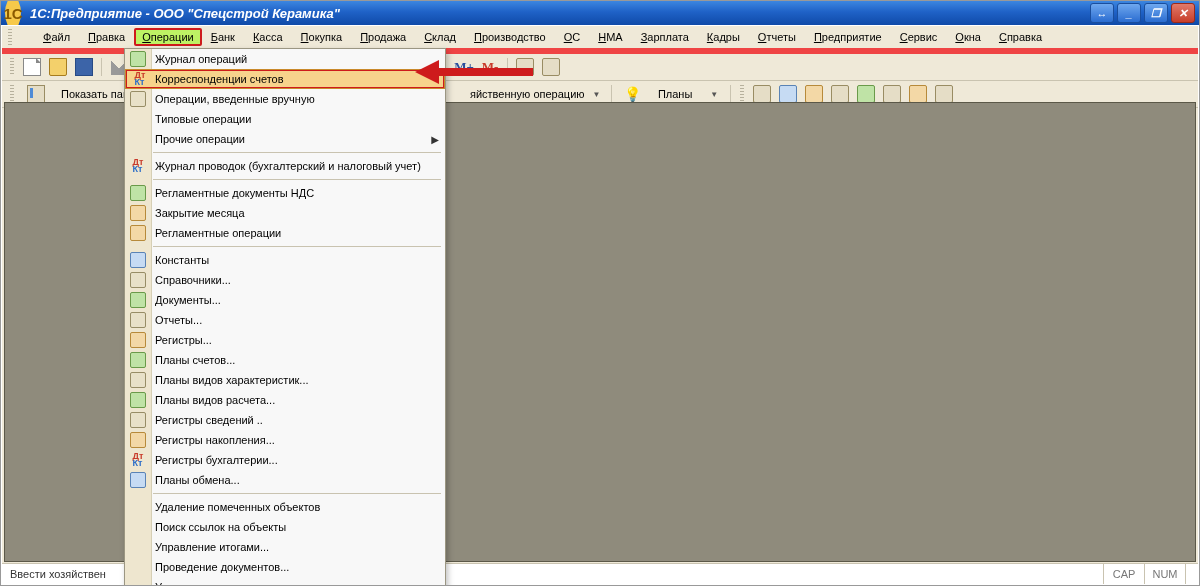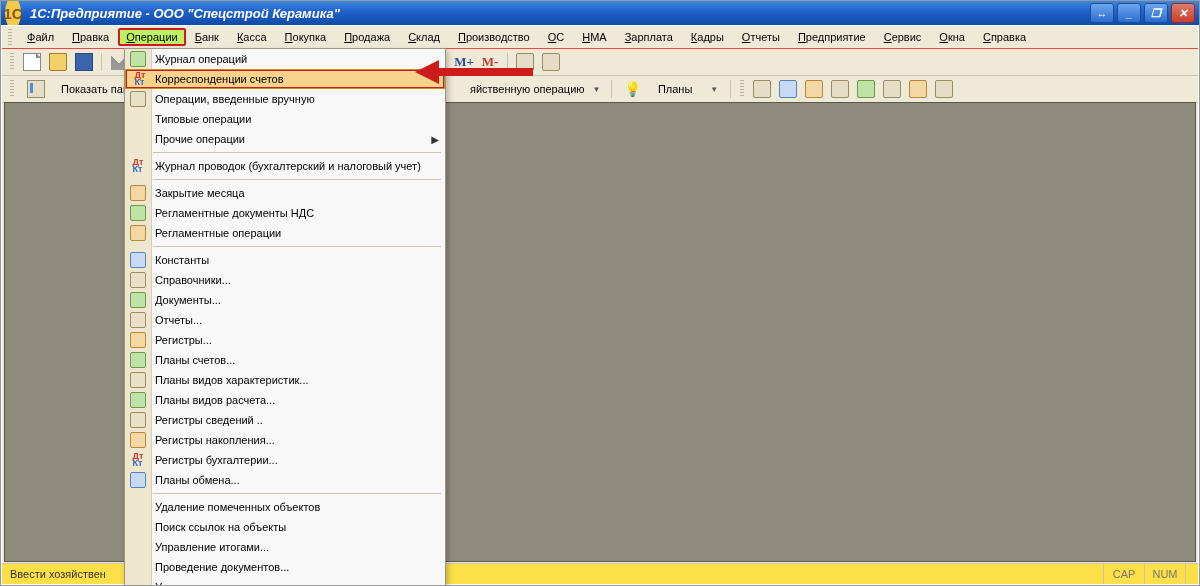--- a/index.html
+++ b/index.html
@@ -17,21 +17,21 @@
     border:1px solid #1a4e9d; border-radius:3px; display:flex; align-items:center; justify-content:center; color:#fff; font-weight:bold; font-size:11px; cursor:default;}
   .winbtn.close { background:linear-gradient(to bottom,#e07a6a,#c83e2a); border-color:#9a2a1a;}
   .winbtn.sync { width:22px; }
 
   
   .frame { position:absolute; left:0; right:0; top:24px; bottom:0;
     background:#efe9d8; border:1px solid #fff; }
 
   
   .menubar { display:flex; align-items:center; height:22px; padding:0 6px;
-    background:#efe9d8; border-bottom:1px solid #ef4444; position:relative; }
+    background:#efe9d8; border-bottom:6px solid #ef4444; position:relative;gap:16px; }
   .menubar .grip { width:4px; height:16px; background:repeating-linear-gradient(to bottom,#b7b19d,#b7b19d 1px,transparent 1px,transparent 3px); margin-right:6px;}
   .menuitem { padding:2px 8px; color:#000; cursor:default; border:1px solid transparent; border-radius:2px;}
   .menuitem u { text-decoration:underline; }
   .menuitem.active { background:#bef264; border-color:#c98a2b; }
   .menuitem.boxed { border:2px solid #ce1b1c; padding:1px 6px; }
 
   
   .toolbar-row { display:flex; align-items:center; height:26px; padding:0 4px;
     background:#efe9d8; border-bottom:1px solid #c9c3b0; gap:2px; position:relative;}
   .toolbar-row .grip { width:4px; height:18px; background:repeating-linear-gradient(to bottom,#b7b19d,#b7b19d 1px,transparent 1px,transparent 3px); margin:0 4px;}
@@ -88,21 +88,21 @@
   .dd-item .dd-ico .box.orange { background:#f3d8a6; border-color:#b78a3a;}
   .dd-item .dd-ico .dk { font-size:9px; line-height:7px; font-weight:bold;}
   .dd-item .dd-ico .dk .d{ color:#c83a2a;}
   .dd-item .dd-ico .dk .k{ color:#2a6dc8;}
 
   
   .arrow-annot { position:absolute; left:413px; top:32px; z-index:60; pointer-events:none;}
 
   
   .statusbar { position:absolute; left:0; right:0; bottom:0; height:20px;
-    background:#fde047; border-top:1px solid #c9c3b0; display:flex; align-items:center;
+    background:#ffffff; border-top:1px solid #c9c3b0; display:flex; align-items:center;
     font-size:11px; color:#333;}
   .statusbar .hint { flex:1; padding:0 8px;}
   .statusbar .cell { width:40px; text-align:center; border-left:1px solid #c9c3b0; height:100%; line-height:20px; color:#777;}
 
 </style>
 </head>
 <body>
 
 <div class="app">
 
@@ -183,29 +183,29 @@
           <div class="dd-sep"></div>
           <div class="dd-item">
             <span class="dd-ico">
               <span class="dk"><span class="d">Дт</span><br><span class="k">Кт</span></span>
             </span>
             <span>Журнал проводок (бухгалтерский и налоговый учет)</span>
           </div>
           <div class="dd-sep"></div>
           <div class="dd-item">
             <span class="dd-ico">
+              <span class="box green"></span>
+            </span>
+            <span>Регламентные документы НДС</span>
+          </div>
+          <div class="dd-item">
+            <span class="dd-ico">
               <span class="box orange"></span>
             </span>
             <span>Закрытие месяца</span>
-          </div>
-          <div class="dd-item">
-            <span class="dd-ico">
-              <span class="box green"></span>
-            </span>
-            <span>Регламентные документы НДС</span>
           </div>
           <div class="dd-item">
             <span class="dd-ico">
               <span class="box orange"></span>
             </span>
             <span>Регламентные операции</span>
           </div>
           <div class="dd-sep"></div>
           <div class="dd-item">
             <span class="dd-ico">

